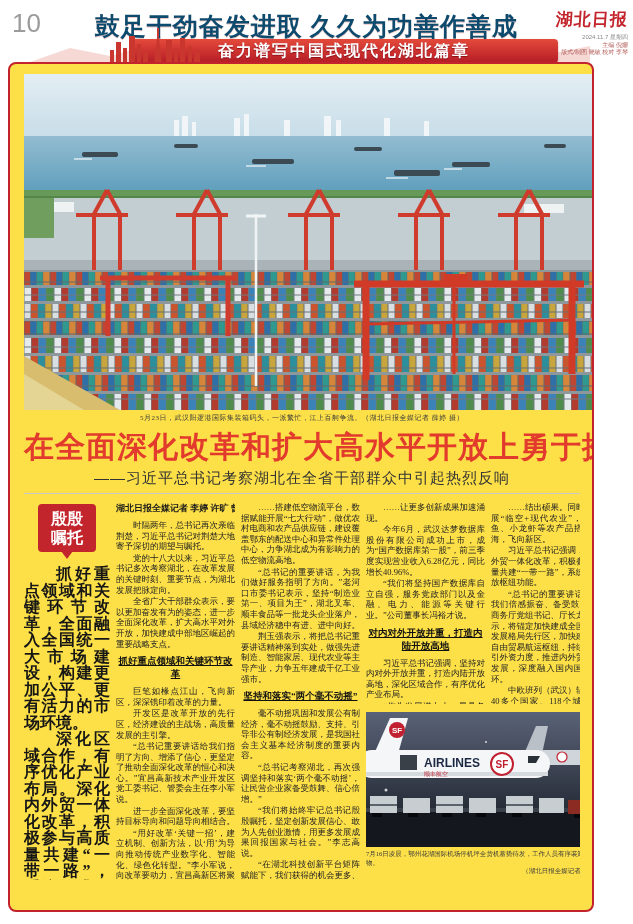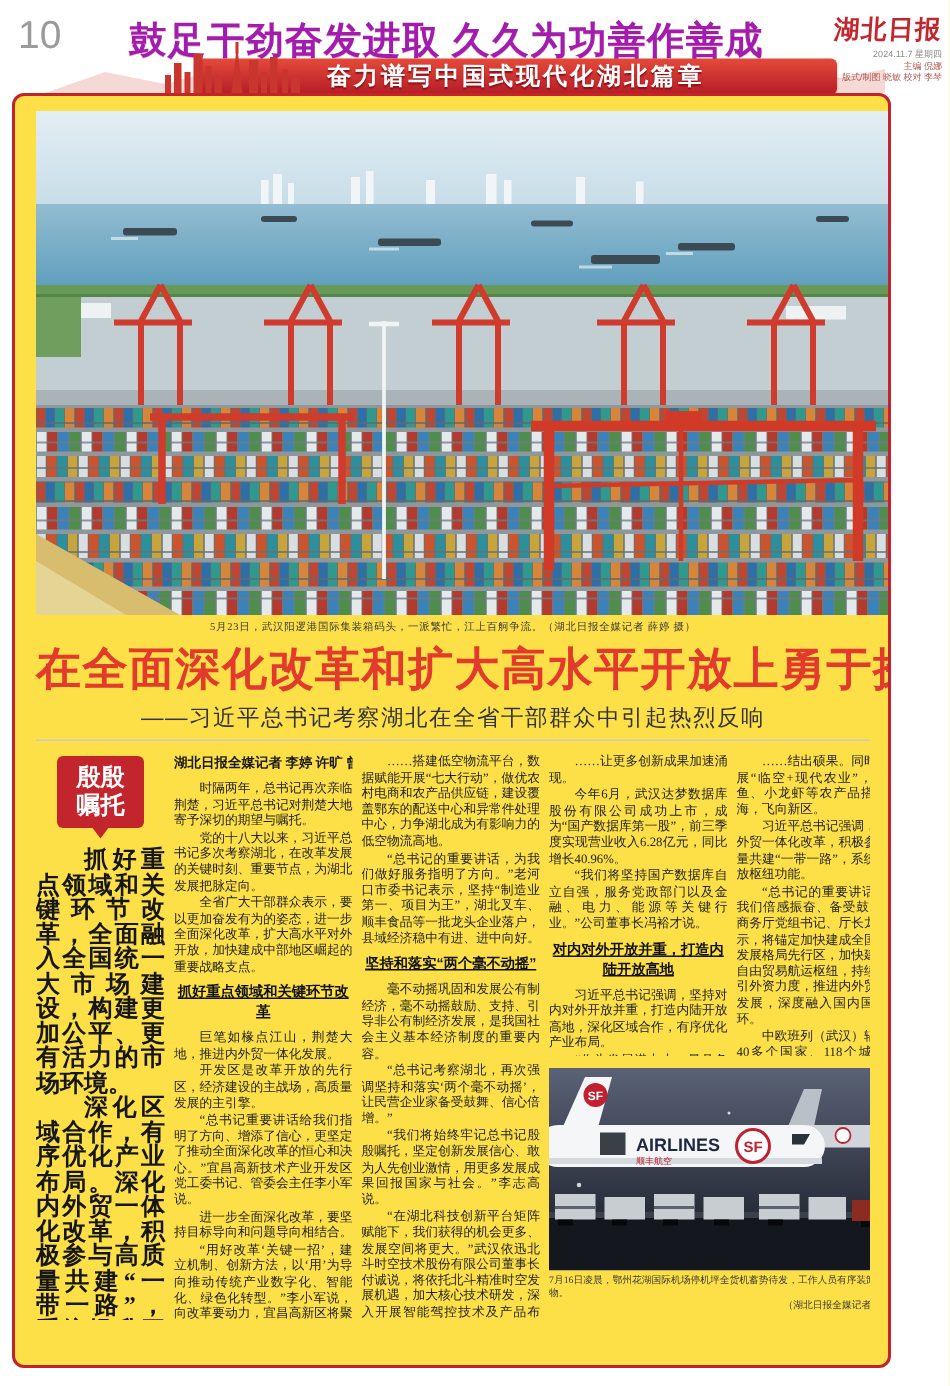--- a/index.html
+++ b/index.html
@@ -1,20 +1,20 @@
 <!DOCTYPE html>
 <html><head>
 <meta charset="utf-8">
 <style>
   html,body{margin:0;padding:0;background:#fff;}
   body{width:633px;height:924px;position:relative;font-family:"Liberation Serif",serif;overflow:hidden;}
   
   .header{position:absolute;left:0;top:0;width:633px;height:62px;}
   .page-num{position:absolute;left:12px;top:8px;font-family:"Liberation Sans",sans-serif;font-weight:300;font-size:26px;color:#9b9b9b;text-align:center;}
-  .slogan{position:absolute;left:86px;top:10px;width:432px;text-align:left;font-size:25px;font-weight:bold;color:#a21caf;letter-spacing:1px;white-space:nowrap;text-shadow:0 1px 0 rgba(180,40,30,.25);}
+  .slogan{position:absolute;left:86px;top:10px;width:432px;text-align:right;font-size:25px;font-weight:bold;color:#0c4a6e;letter-spacing:1px;white-space:nowrap;text-shadow:0 1px 0 rgba(180,40,30,.25);}
   .mountain-wash{position:absolute;left:30px;top:36px;width:560px;height:26px;}
   .ribbon{position:absolute;left:130px;top:39px;width:428px;height:24px;background:linear-gradient(#e44a3a,#b51c26);border-radius:4px;display:flex;align-items:center;justify-content:center;box-shadow:0 1px 2px rgba(150,20,20,.4);}
   .ribbon span{color:#fff;font-family:"Liberation Sans",sans-serif;font-weight:bold;font-size:16px;letter-spacing:2px;text-shadow:0 1px 1px #8c0f16;white-space:nowrap;}
   .skyline{position:absolute;left:108px;top:28px;width:96px;height:36px;}
   .masthead{position:absolute;right:5px;top:8px;width:90px;text-align:right;}
   .masthead-logo{font-size:17px;font-weight:bold;color:#c2252c;transform:skewX(-4deg);letter-spacing:1px;}
   .m-line{font-family:"Liberation Sans",sans-serif;font-size:6px;color:#b05a55;line-height:7.5px;white-space:nowrap;}
   .m-line.first{color:#8a8a8a;margin-top:3px;}
   
   .frame{position:absolute;left:8px;top:62px;width:586px;height:850px;box-sizing:border-box;border:2.5px solid #c3232c;border-radius:8px;background:#fde047;padding:10px 12px 0 14px;overflow:hidden;}
@@ -245,29 +245,30 @@
       <p>抓好重点领域和关键环节改革，全面融入全国统一大市场建设，构建更加公平、更有活力的市场环境。</p>
       <p>深化区域合作，有序优化产业布局。深化内外贸一体化改革，积极参与高质量共建“一带一路”，系统提升开放枢纽功能。</p>
     </aside>
 
     <div class="col">
         <div class="byline">湖北日报全媒记者 李婷 许旷 曾雅青</div>
         <p>时隔两年，总书记再次亲临荆楚，习近平总书记对荆楚大地寄予深切的期望与嘱托。</p>
         <p>党的十八大以来，习近平总书记多次考察湖北，在改革发展的关键时刻、重要节点，为湖北发展把脉定向。</p>
         <p>全省广大干部群众表示，要以更加奋发有为的姿态，进一步全面深化改革，扩大高水平对外开放，加快建成中部地区崛起的重要战略支点。</p>
         <h4 class="crosshead">抓好重点领域和关键环节改革</h4>
-        <p>巨笔如椽点江山，荆楚大地，推进内外贸一体化发展。</p>
+        <p>巨笔如椽点江山，飞向新区，深深镌印着改革的力量。</p>
         <p>开发区是改革开放的先行区，经济建设的主战场，高质量发展的主引擎。</p>
         <p>“总书记重要讲话给我们指明了方向、增添了信心，更坚定了推动全面深化改革的恒心和决心。”宜昌高新技术产业开发区党工委书记、管委会主任李小军说。</p>
         <p>进一步全面深化改革，要坚持目标导向和问题导向相结合。</p>
         <p>“用好改革‘关键一招’，建立机制、创新方法，以‘用’为导向推动传统产业数字化、智能化、绿色化转型。”李小军说，向改革要动力，宜昌高新区将聚焦国家级经开区综合发展水平排名43位争先进位。</p>
       </div>
     <div class="col">
         <p>……搭建低空物流平台，数据赋能开展“七大行动”，做优农村电商和农产品供应链，建设覆盖鄂东的配送中心和异常件处理中心，力争湖北成为有影响力的低空物流高地。</p>
         <p>“总书记的重要讲话，为我们做好服务指明了方向。”老河口市委书记表示，坚持“制造业第一、项目为王”，湖北叉车、顺丰食品等一批龙头企业落户，县域经济稳中有进、进中向好。</p>
+        <p>荆玉强表示，将把总书记重要讲话精神落到实处，做强先进制造、智能家居、现代农业等主导产业，力争五年建成千亿工业强市。</p>
         <h4 class="crosshead">坚持和落实“两个毫不动摇”</h4>
         <p>毫不动摇巩固和发展公有制经济，毫不动摇鼓励、支持、引导非公有制经济发展，是我国社会主义基本经济制度的重要内容。</p>
         <p>“总书记考察湖北，再次强调坚持和落实‘两个毫不动摇’，让民营企业家备受鼓舞、信心倍增。”</p>
         <p>“我们将始终牢记总书记殷殷嘱托，坚定创新发展信心、敢为人先创业激情，用更多发展成果回报国家与社会。”李志高说。</p>
         <p>“在湖北科技创新平台矩阵赋能下，我们获得的机会更多、发展空间将更大。”武汉依迅北斗时空技术股份有限公司董事长付诚说，将依托北斗精准时空发展机遇，加大核心技术研发，深入开展智能驾控技术及产品布局，培育新质生产力，为高质量发展贡献民企力量。</p>
       </div>
 
     <div class="right">
       <div class="right-cols">
         <div class="col">

